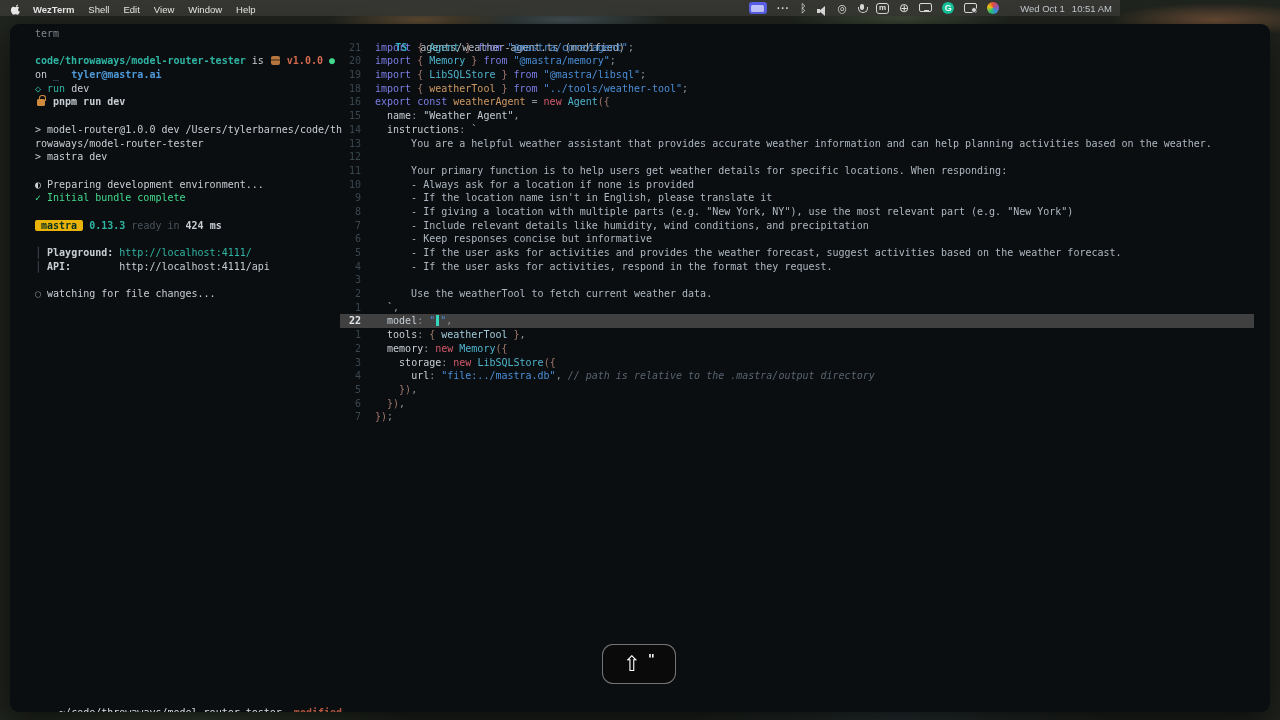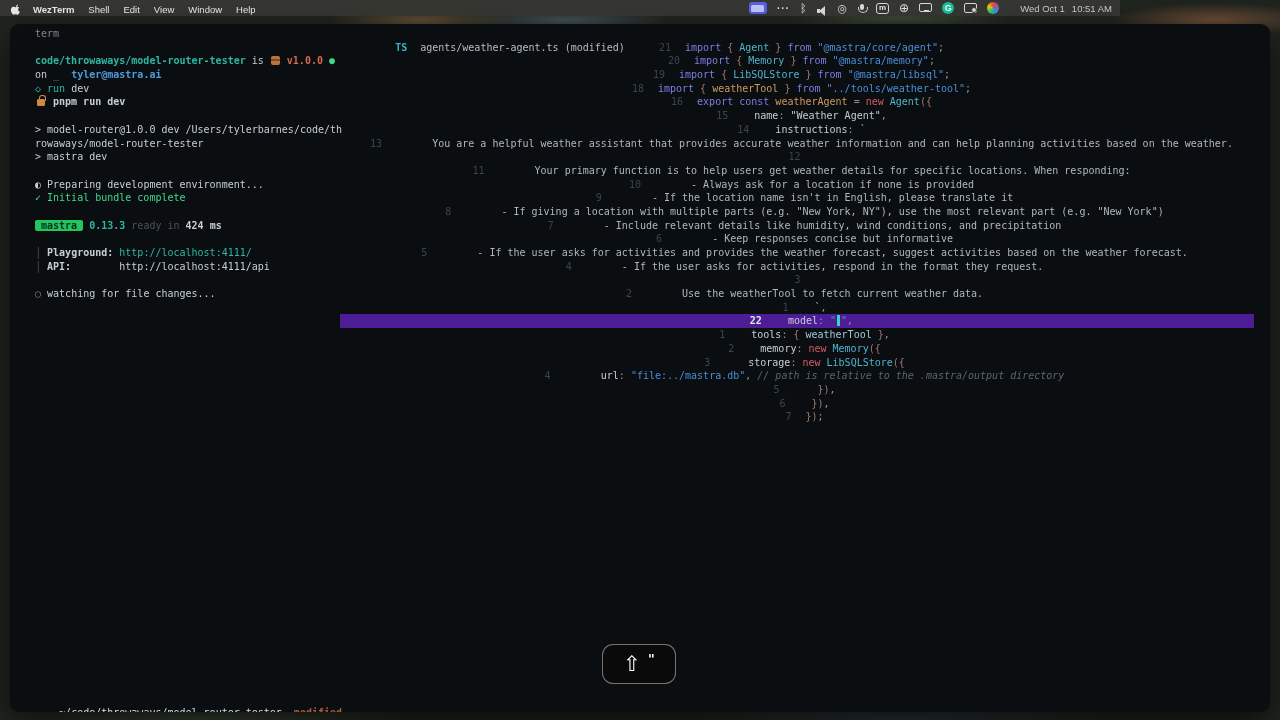--- a/index.html
+++ b/index.html
@@ -58,39 +58,39 @@
   
   .window{
     position:absolute; left:10px; top:24px; width:1260px; height:688px;
     background:#0a0e11; border-radius:9px;
     box-shadow:0 12px 34px rgba(0,0,0,.65);
     overflow:hidden;
   }
   .trow{ height:13.7px; line-height:13.7px; white-space:pre; font-size:10px; overflow:hidden; }
   .pane-left{ position:absolute; left:25px; top:3px; width:318px; }
   .pane-right{ position:absolute; left:330px; top:3px; width:914px; }
-  .pane-right .trow{ display:flex;justify-content:center; }
+  .pane-right .trow{ display:flex; }
   .gut{ width:21px; flex:none; text-align:right; color:#3a464e; }
   .codeline{ margin-left:14px; flex:none; }
-  .trow.cur{ background:#4c1d95; }
+  .trow.cur{ background:#404040; }
   .trow.cur .gut{ color:#e0e7ea; font-weight:bold; }
   .ed-header{ height:13.7px; line-height:13.7px; font-size:10px; white-space:pre; }
   .ed-header .ts{ margin-left:19px; color:#35b5c9; font-weight:bold; font-size:10px; }
   .ed-header .fname{ margin-left:13px; color:#b6bec5; }
 
   
   .c-fg{ color:#c7ced4; } .c-b{ font-weight:bold; }
   .c-teal{ color:#2fb5a3; } .c-green{ color:#41d98c; } .c-blue{ color:#4f9ad9; }
   .c-dim{ color:#49535d; } .c-dim2{ color:#7d868e; } .c-dimblue{ color:#5a7a94; }
   .c-redor{ color:#d4694f; } .c-orange{ color:#cf9862; }
   .c-kw{ color:#7b7ee4; } .c-mag{ color:#d4596b; } .c-type{ color:#4fb3cc; }
   .c-str{ color:#4a8ed6; } .c-strl{ color:#c3ccd4; } .c-tmpl{ color:#aeb7c0; }
   .c-prop{ color:#c7ced4; } .c-punct{ color:#8a949c; } .c-brace{ color:#a0766a; }
   .c-com{ color:#5a6470; font-style:italic; } .c-var{ color:#9fc9d9; }
-  .c-badge{ background:#22c55e; color:#093122; font-weight:bold; border-radius:2px; }
+  .c-badge{ background:#eab308; color:#093122; font-weight:bold; border-radius:2px; }
   span:not([class]){ color:#c7ced4; }
 
   .icon-package{ display:inline-block; width:9px; height:9px; background:#b5763f; border-radius:2px; vertical-align:-1px; margin:0 1px; position:relative; }
   .icon-package::after{ content:""; position:absolute; left:0; right:0; top:3px; height:1.5px; background:#7a4e28; }
   .icon-lock{ display:inline-block; width:8px; height:7px; background:#d08a3e; border-radius:1.5px; vertical-align:-1px; margin:0 2px; position:relative; }
   .icon-lock::before{ content:""; position:absolute; left:1.5px; top:-4px; width:5px; height:5px; border:1.5px solid #d08a3e; border-bottom:none; border-radius:3px 3px 0 0; }
   .icon-cursor{ display:inline-block; width:3px; height:11px; background:#35d5c0; vertical-align:-2px; margin:0 1px; }
 
   
   .statusbar{

